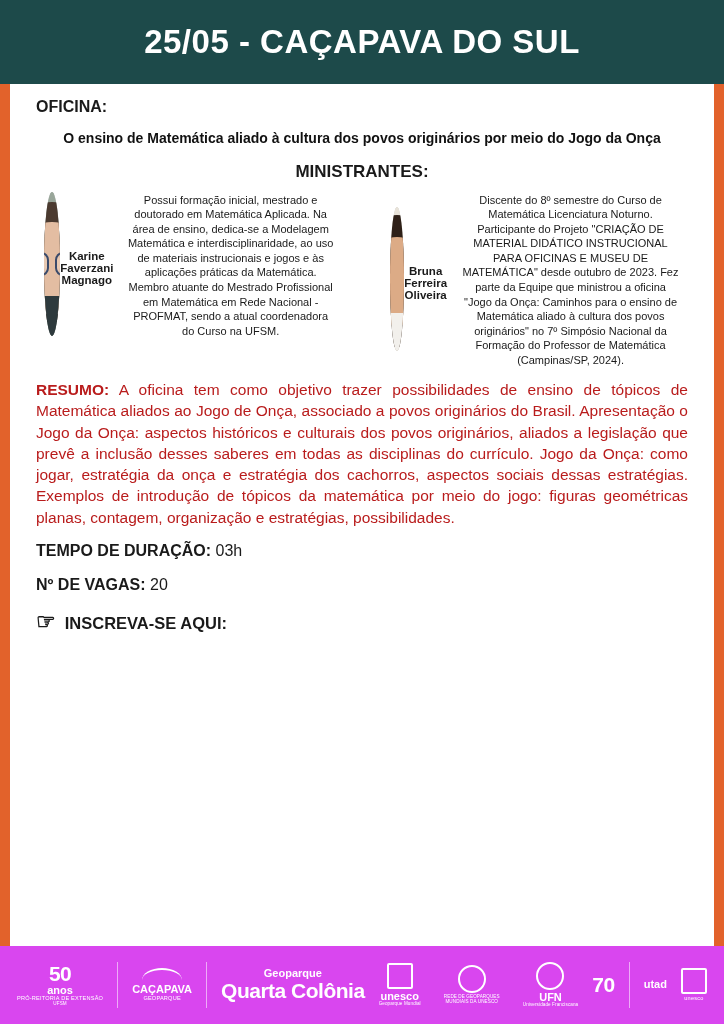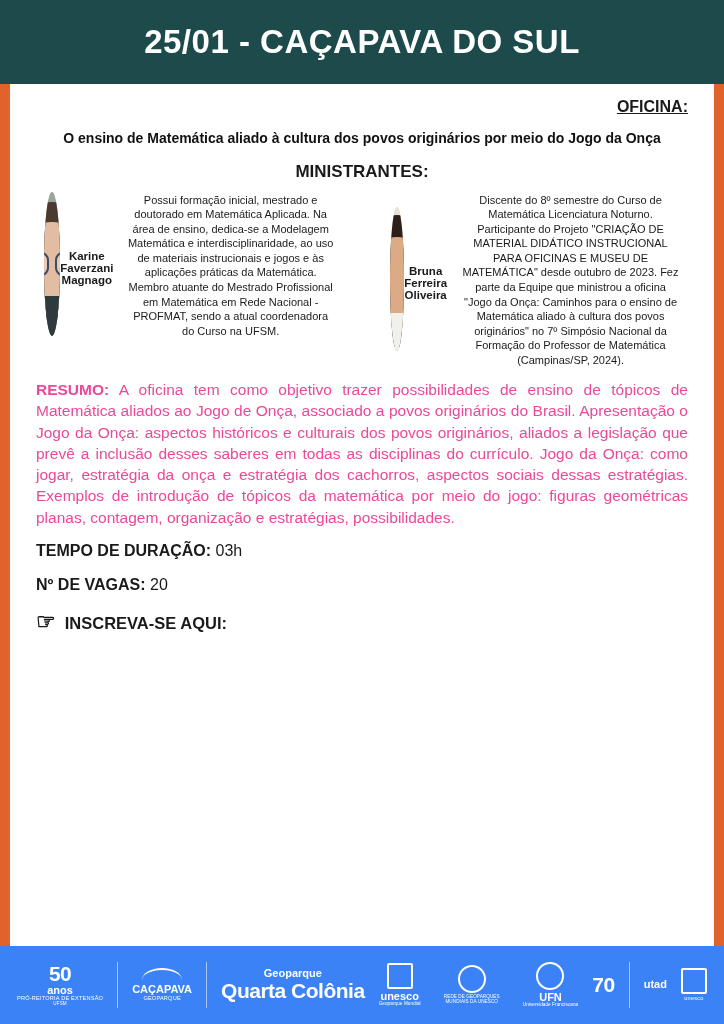--- a/index.html
+++ b/index.html
@@ -38,26 +38,25 @@
     font-size: 33px;
     font-weight: bold;
     letter-spacing: 0.5px;
     text-align: center;
   }
   
   .content {
     padding: 14px 26px 0 26px;
   }
   .label-oficina {
-    text-align: right;
+    text-align: left;
     font-size: 16px;
     font-weight: bold;
     color: #1a1a1a;
     margin-bottom: 14px;
-    text-decoration: underline;
   }
   .workshop-title {
     text-align: center;
     font-size: 14px;
     font-weight: bold;
     line-height: 1.28;
     color: #111111;
     padding: 0 6px;
   }
   .label-ministrantes {
@@ -146,21 +145,21 @@
     text-align: center;
     margin-top: 3px;
     color: #1a1a1a;
     margin-left: 14px;
   }
   .abstract {
     margin-top: 12px;
     font-size: 15.5px;
     line-height: 1.37;
     text-align: justify;
-    color: #ec4899;
+    color: #b91c1c;
   }
   .abstract b { font-weight: bold; }
   .info-line {
     margin-top: 13px;
     font-size: 16px;
     line-height: 1.3;
   }
   .info-line .k { font-weight: bold; margin-top: 14px; }
   .cta {
     margin-top: 17px;
@@ -175,21 +174,21 @@
     line-height: 1;
     transform: translateY(-1px);
   }
   
   .footer {
     position: absolute;
     left: -10px;
     right: -10px;
     bottom: 0;
     height: 78px;
-    background: #3b82f6;
+    background: #d946ef;
     display: flex;
     align-items: center;
     justify-content: space-around;
     padding: 0 10px;
     box-sizing: border-box;
     color: #ffffff;
   }
   .logo {
     display: flex;
     flex-direction: column;
@@ -222,21 +221,21 @@
     width: 24px; height: 24px; border: 2px solid #ffffff; border-radius: 50%;
     margin-bottom: 2px;
   }
 </style>
 </head>
 <body>
 
 <div class="page">
 
   <div class="header">
-    <div class="header-title">25/01 - CAÇAPAVA DO SUL</div>
+    <div class="header-title">25/05 - CAÇAPAVA DO SUL</div>
   </div>
 
   <div class="content">
 
     <div class="label-oficina">OFICINA:</div>
 
     <div class="workshop-title">O ensino de Matemática aliado à cultura dos povos originários por meio do Jogo da Onça</div>
 
     <div class="label-ministrantes">MINISTRANTES:</div>
 

